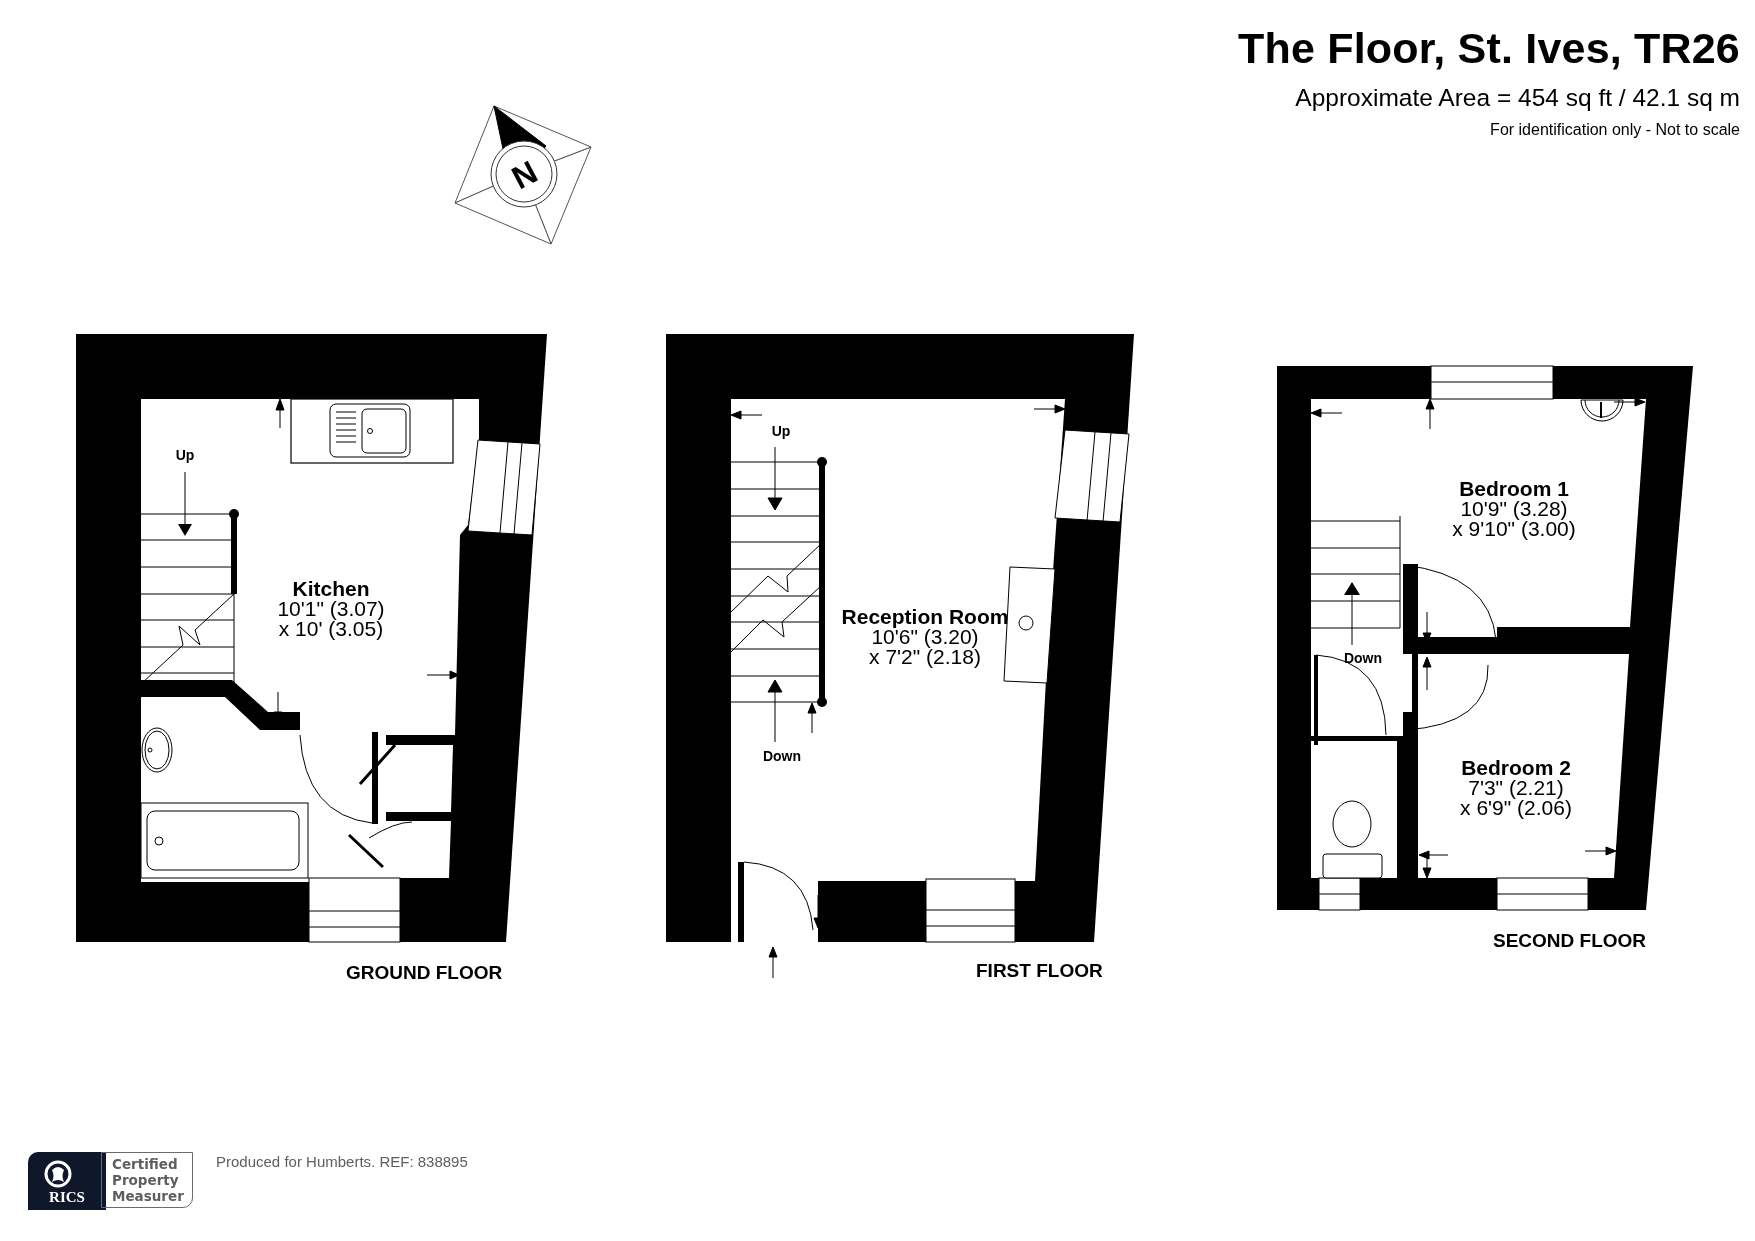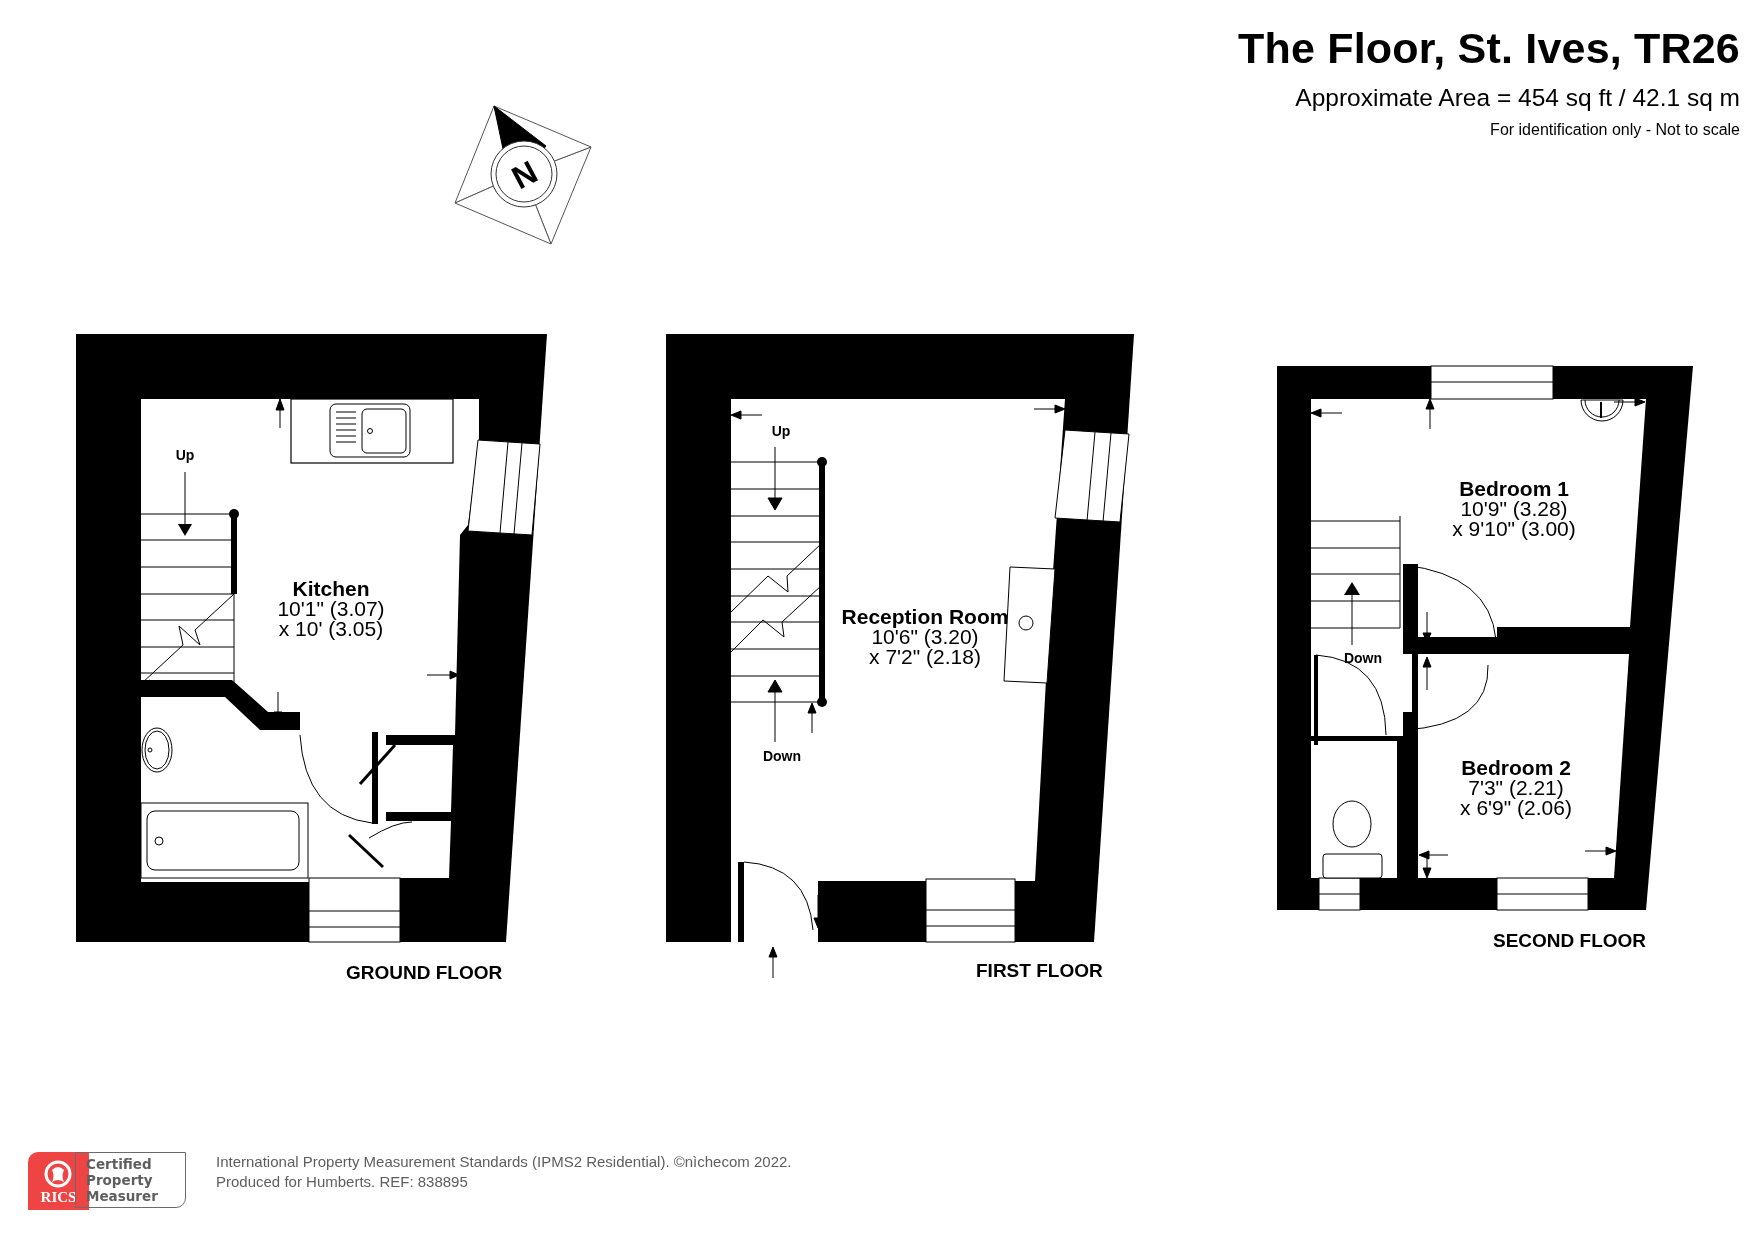--- a/index.html
+++ b/index.html
@@ -7,23 +7,23 @@
   .abs { position:absolute; }
   #plan { position:absolute; left:0; top:0; width:1755px; height:1241px; }
   .title { right:15px; top:24px; font-size:43px; font-weight:bold; white-space:nowrap; letter-spacing:0.2px; }
   .subtitle { right:15px; top:84px; font-size:24.5px; white-space:nowrap; }
   .note { right:15px; top:121px; font-size:16px; white-space:nowrap; }
   .room { text-align:center; font-size:21px; line-height:20px; white-space:nowrap; transform:translateX(-50%); }
   .room .rname { font-weight:bold; }
   .lbl { font-size:14px; font-weight:bold; white-space:nowrap; transform:translateX(-50%); }
   .floorlbl { font-size:19px; font-weight:bold; white-space:nowrap; }
   .footer-text { left:216px; top:1152px; font-size:15px; line-height:20px; color:#5e5e5e; white-space:nowrap; }
-  .rics-logo { left:28px; top:1152px; width:61px; height:58px; background:#ef4444; border-top-left-radius:10px; color:#fff; }
+  .rics-logo { left:28px; top:1152px; width:78px; height:58px; background:#0f172a; border-top-left-radius:10px; color:#fff; }
   .rics-logo .rtxt { position:absolute; bottom:4px; left:0; width:100%; text-align:center; font-family:"Liberation Serif", serif; font-weight:bold; font-size:15px; }
-  .cert-box { left:75px; top:1152px; width:111px; height:56px; border:1.5px solid #6b6b6b; border-bottom-right-radius:10px; color:#5e5e5e; font-family:"DejaVu Sans", sans-serif; font-weight:bold; font-size:13.5px; line-height:16px; padding:3px 0 0 10px; box-sizing:border-box; }
+  .cert-box { left:101px; top:1152px; width:92px; height:56px; border:1.5px solid #6b6b6b; border-bottom-right-radius:10px; color:#5e5e5e; font-family:"DejaVu Sans", sans-serif; font-weight:bold; font-size:13.5px; line-height:16px; padding:3px 0 0 10px; box-sizing:border-box; }
 </style>
 </head>
 <body>
 
 <svg id="plan" viewBox="0 0 1755 1241" xmlns="http://www.w3.org/2000/svg">
 
   <g stroke="#555" stroke-width="1" fill="#fff">
     <polygon points="494,106 523,173 455,203" fill="#fff"></polygon>
     <polygon points="591,147 523,173 551,244" fill="#fff"></polygon>
     <polygon points="455,203 523,173 551,244" fill="#fff"></polygon>
@@ -272,15 +272,14 @@
     <path d="M24,14 Q30,8 36,14 Q33,20 36,26 Q30,22 24,26 Q27,20 24,14Z" fill="#fff"></path>
   </svg>
   <div class="rtxt">RICS</div>
 </div>
 <div class="abs cert-box">
   <div>Certified</div>
   <div>Property</div>
   <div>Measurer</div>
 </div>
 <div class="abs footer-text">
-  <div>International Property Measurement Standards (IPMS2 Residential).   ©nìchecom 2022.</div>
   <div>Produced for Humberts.   REF:  838895</div>
 </div>
 
 </body></html>

